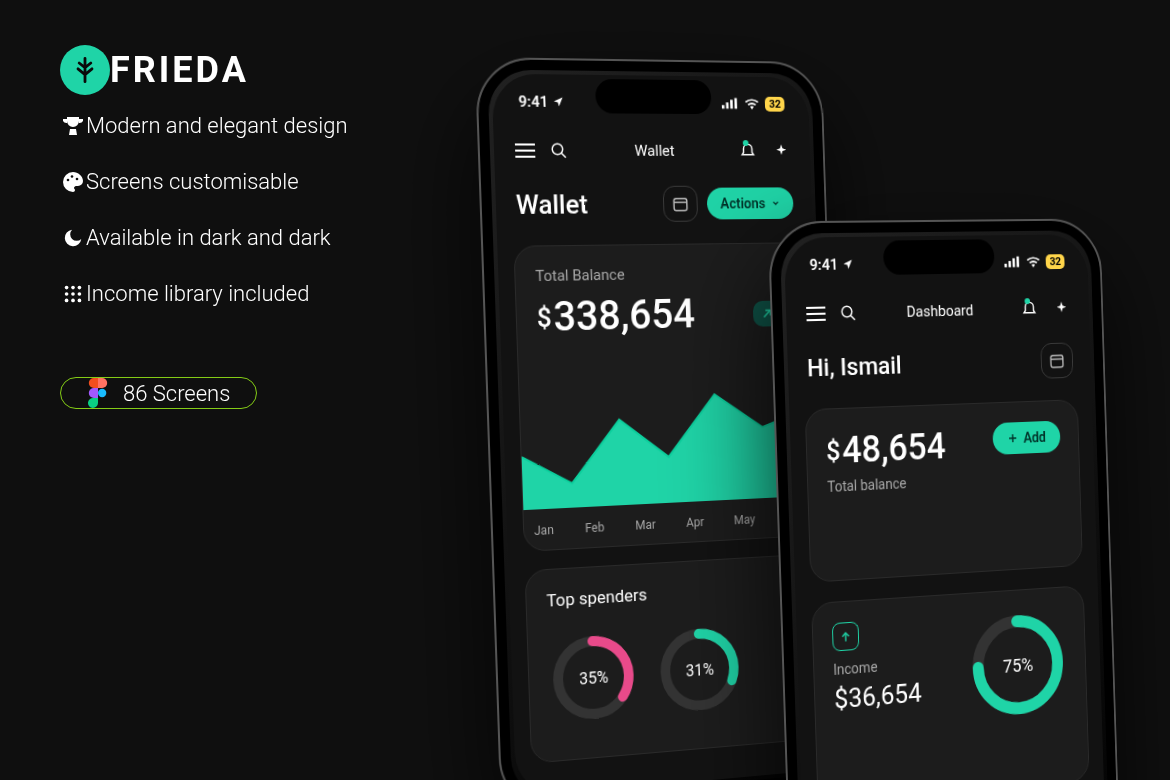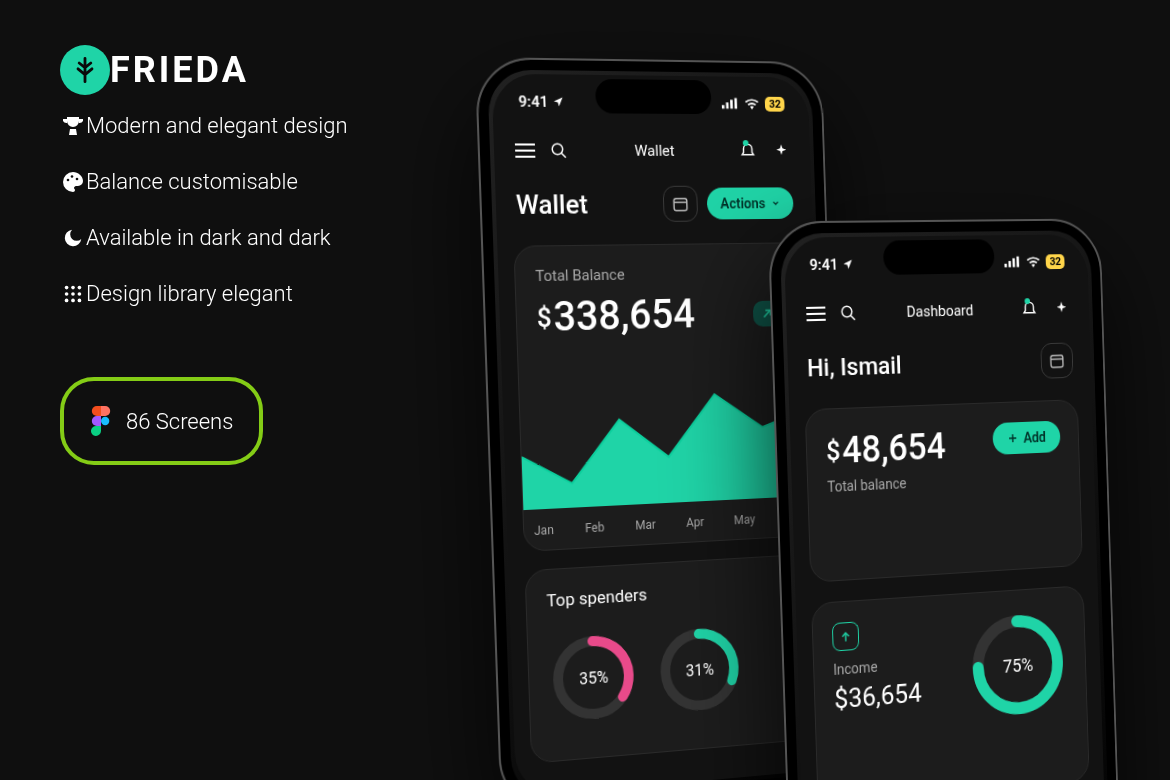--- a/index.html
+++ b/index.html
@@ -17,21 +17,21 @@
   
   .left{position:absolute;left:60px;top:45px;width:460px;}
   .brand{display:flex;align-items:center;margin-bottom:18px;}
   .logo{width:50px;height:50px;border-radius:50%;background:var(--accent);display:flex;align-items:center;justify-content:center;}
   .brand-name{font-size:36px;font-weight:700;letter-spacing:3px;}
   .subtitle{font-size:40px;font-weight:400;margin-bottom:60px;}
   .features{display:flex;flex-direction:column;gap:30px;margin-bottom:70px;}
   .feat{display:flex;align-items:flex-start;}
   .feat-icon{width:26px;height:26px;display:flex;align-items:center;justify-content:center;}
   .feat-text{font-size:22px;font-weight:300;}
-  .badge{display:inline-flex;align-items:center;gap:14px;border:4px solid #84cc16;border-radius:34px;padding:25px 26px;font-size:22px;font-weight:300;}
+  .badge{display:inline-flex;align-items:center;gap:14px;border:1px solid #84cc16;border-radius:34px;padding:0 26px;font-size:22px;font-weight:300;}
   .figma-icon{width:22px;height:30px;}
 
   
   .stage{position:absolute;left:430px;top:30px;width:760px;height:760px;perspective:2200px;perspective-origin:40% 50%;}
   .phone{position:absolute;width:360px;height:740px;border-radius:56px;background:linear-gradient(135deg,#222,#000);border:2px solid #555;box-shadow:0 40px 100px rgba(0,0,0,.8),inset 0 0 0 10px #000;overflow:hidden;}
   .phone .screen{position:absolute;inset:14px;border-radius:44px;background:#121212;overflow:hidden;}
   .notch{position:absolute;top:18px;left:50%;transform:translateX(-50%);width:120px;height:34px;background:#000;border-radius:20px;z-index:20;}
   .phoneA{left:55px;top:30px;transform:rotateY(18deg) rotateZ(-2deg);}
   .phoneB{left:340px;top:190px;transform:rotateY(18deg) rotateZ(-2deg);}
 
@@ -112,21 +112,21 @@
     </div>
     <div class="feat">
       <span class="feat-icon">
         <svg width="24" height="24" viewBox="0 0 24 24" fill="#fff">
             <path d="M12 2a10 10 0 100 20c1 0 2-1 2-2s-1-1-1-2 1-2 2-2h2a5 5 0 005-5C22 6 17 2 12 2z"></path>
             <circle cx="7" cy="10" r="1.3" fill="#0f0f0f"></circle>
             <circle cx="11" cy="6.5" r="1.3" fill="#0f0f0f"></circle>
             <circle cx="16" cy="9" r="1.3" fill="#0f0f0f"></circle>
           </svg>
       </span>
-      <span class="feat-text">Balance customisable</span>
+      <span class="feat-text">Screens customisable</span>
     </div>
     <div class="feat">
       <span class="feat-icon">
         <svg width="22" height="22" viewBox="0 0 24 24" fill="#fff">
             <path d="M21 13A9 9 0 1111 3a7 7 0 0010 10z"></path>
           </svg>
       </span>
       <span class="feat-text">Available in dark and dark</span>
     </div>
     <div class="feat">
@@ -136,21 +136,21 @@
             <circle cx="12" cy="5" r="2"></circle>
             <circle cx="19" cy="5" r="2"></circle>
             <circle cx="5" cy="12" r="2"></circle>
             <circle cx="12" cy="12" r="2"></circle>
             <circle cx="19" cy="12" r="2"></circle>
             <circle cx="5" cy="19" r="2"></circle>
             <circle cx="12" cy="19" r="2"></circle>
             <circle cx="19" cy="19" r="2"></circle>
           </svg>
       </span>
-      <span class="feat-text">Design library elegant</span>
+      <span class="feat-text">Income library included</span>
     </div>
   </div>
 
   <div class="badge">
     <svg class="figma-icon" viewBox="0 0 24 36">
       <circle cx="17" cy="18" r="5" fill="#19bcfe"></circle>
       <path d="M7 0h5v12H7a6 6 0 010-12z" fill="#f24e1e"></path>
       <path d="M12 0h5a6 6 0 010 12h-5V0z" fill="#ff7262"></path>
       <path d="M7 12h5v12H7a6 6 0 010-12z" fill="#a259ff"></path>
       <path d="M7 24h5v6a6 6 0 11-5-6z" fill="#0acf83"></path>

